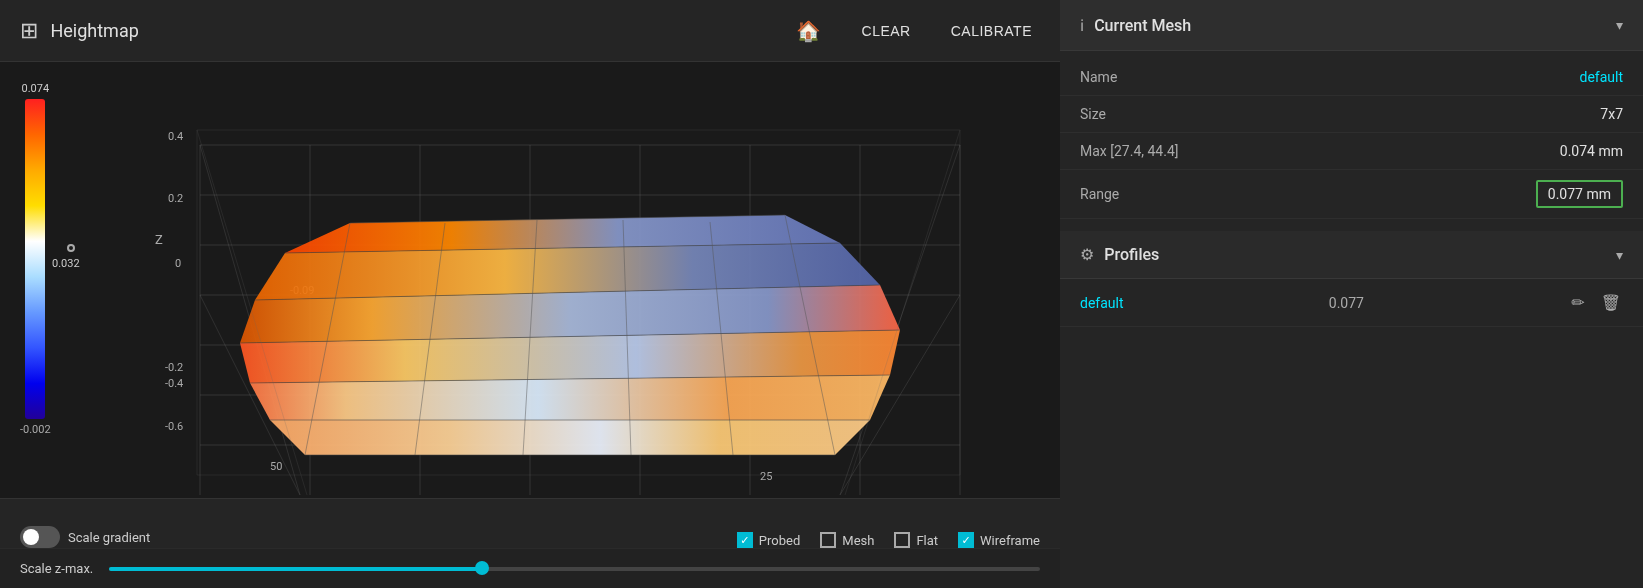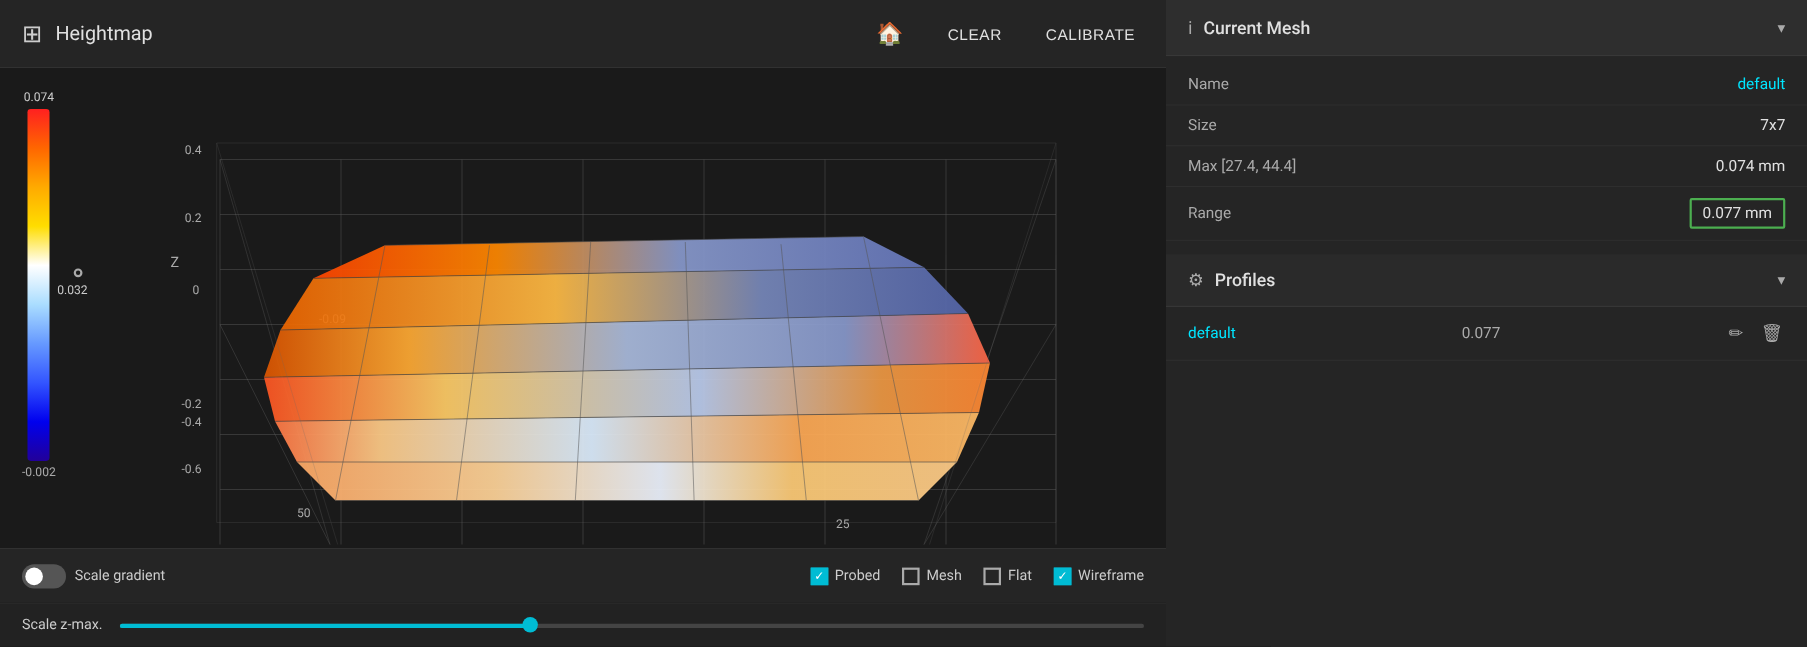--- a/index.html
+++ b/index.html
@@ -128,21 +128,21 @@
       top: 0; left: 0;
       width: 100%;
       height: 100%;
     }
 
     
     .bottom-controls {
       height: 50px;
       background: #252525;
       display: flex;
-      align-items: center;
+      align-items: flex-end;
       padding: 0 20px;
       gap: 30px;
       border-top: 1px solid #333;
     }
 
     .toggle-container {
       display: flex;
       align-items: center;
       gap: 8px;
     }

